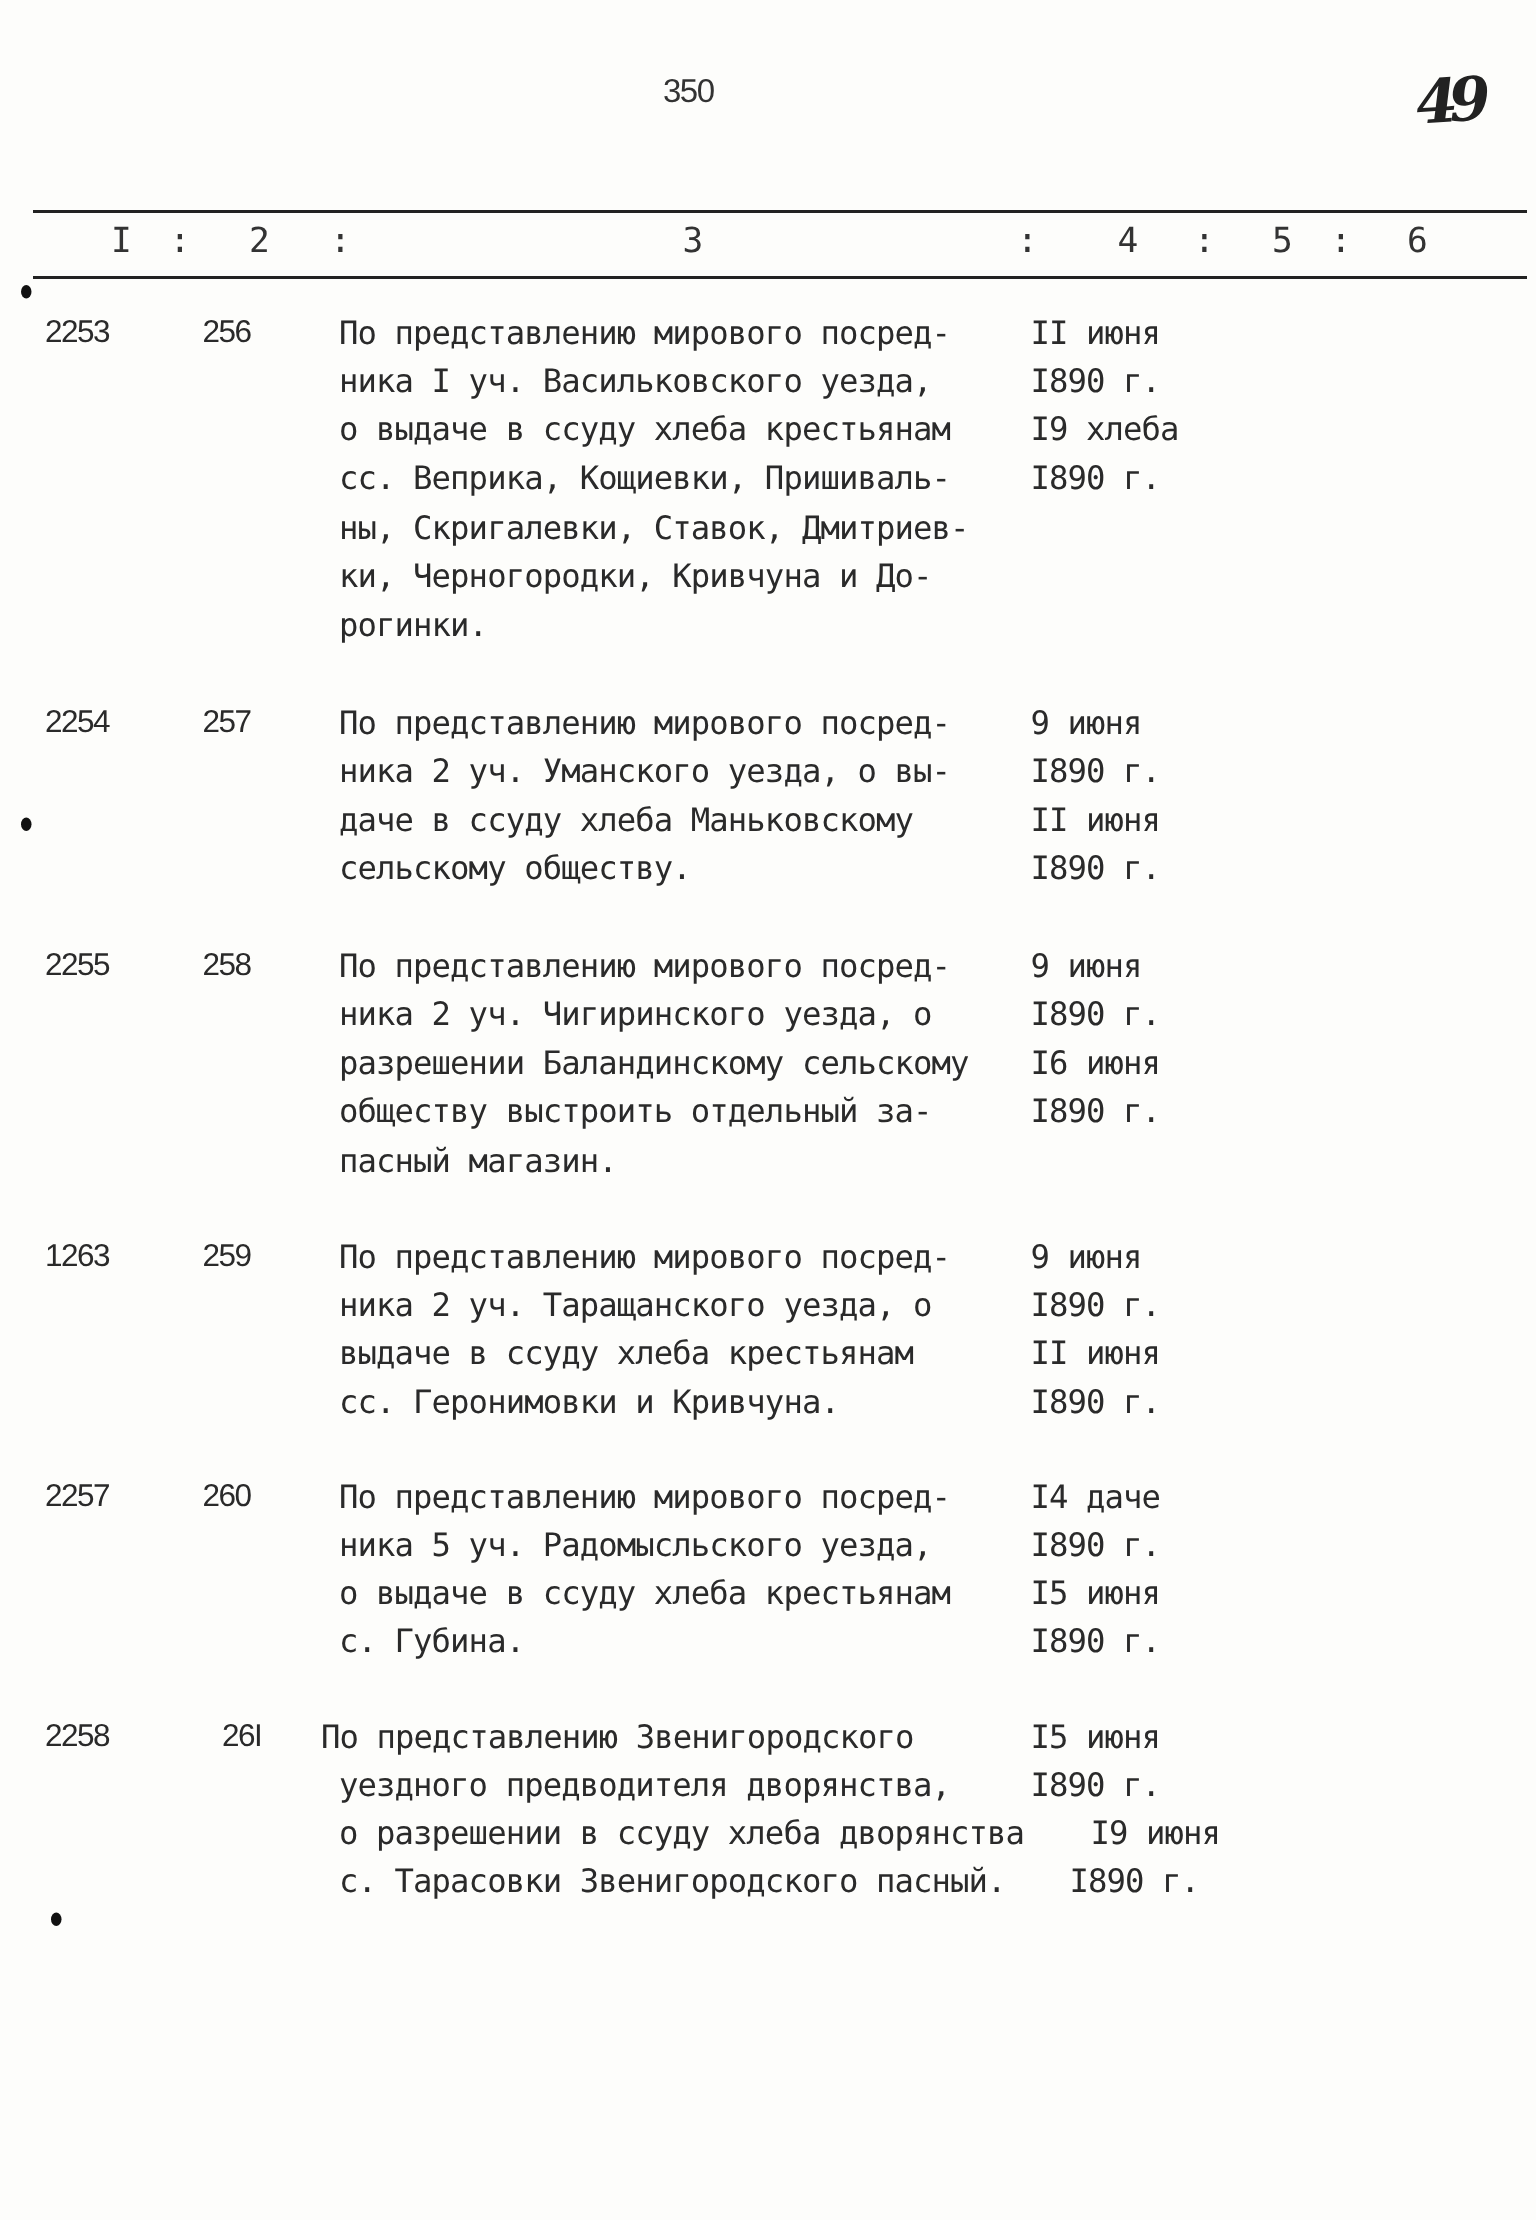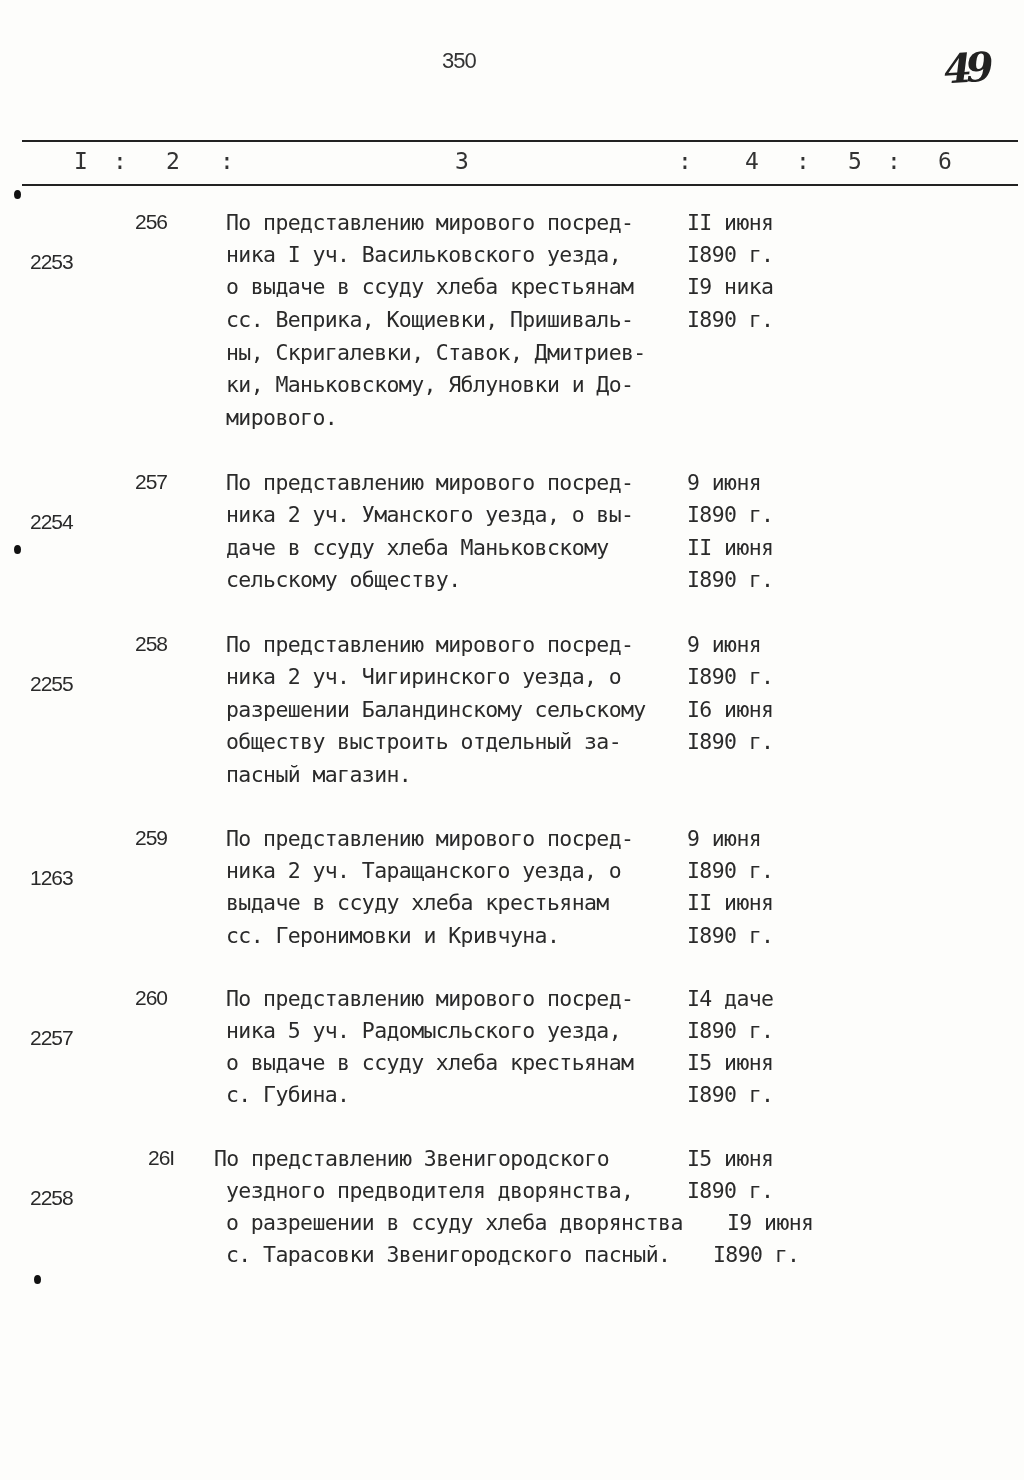--- a/index.html
+++ b/index.html
@@ -8,21 +8,21 @@
     font-family: "DejaVu Sans Mono", "Liberation Mono", monospace;
     color:#2a2a2a;
   }
   .page-num { position:absolute; top:48px; left:442px; font-size:22px; font-family:"Liberation Sans", sans-serif; letter-spacing:-1px; color:#333; }
   .folio { position:absolute; top:44px; left:944px; font-size:40px; font-family:"DejaVu Serif", serif; font-style:italic; font-weight:bold; color:#222; transform:rotate(-4deg); letter-spacing:-6px; }
   .rule { position:absolute; left:22px; right:6px; height:2px; background:#222; }
   .rule.top { top:140px; }
   .rule.bottom { top:184px; }
   .hdr { position:absolute; top:148px; font-size:23px; color:#333; }
   .entry { position:absolute; left:0; width:1024px; }
-  .c1 { position:absolute; left:30px; font-size:21px; letter-spacing:-1px; font-family:"Liberation Sans", sans-serif;margin-top:40px; }
+  .c1 { position:absolute; left:30px; font-size:21px; letter-spacing:-1px; font-family:"Liberation Sans", sans-serif; }
   .c2 { position:absolute; left:135px; font-size:21px; letter-spacing:-1px; font-family:"Liberation Sans", sans-serif; }
   .line { position:absolute; font-size:21.5px; white-space:pre; letter-spacing:-0.6px; }
   .desc { left:226px; }
   .date { left:687px; }
   .dot { position:absolute; width:7px; height:9px; border-radius:50%; background:#111; }
 </style>
 </head>
 <body>
 
 <div class="page-num">350</div>
@@ -46,25 +46,25 @@
 </div>
 
 <div class="entry" style="top:210px">
   <span class="c1">2253</span>
   <span class="c2">256</span>
   <span class="line desc" style="top:0">По представлению мирового посред-</span>
   <span class="line desc" style="top:32px">ника I уч. Васильковского уезда,</span>
   <span class="line desc" style="top:64px">о выдаче в ссуду хлеба крестьянам</span>
   <span class="line desc" style="top:97px">сс. Веприка, Кощиевки, Пришиваль-</span>
   <span class="line desc" style="top:130px">ны, Скригалевки, Ставок, Дмитриев-</span>
-  <span class="line desc" style="top:162px">ки, Маньковскому, Яблуновки и До-</span>
-  <span class="line desc" style="top:195px">мирового.</span>
+  <span class="line desc" style="top:162px">ки, Черногородки, Кривчуна и До-</span>
+  <span class="line desc" style="top:195px">рогинки.</span>
   <span class="line date" style="top:0">II июня</span>
   <span class="line date" style="top:32px">I890 г.</span>
-  <span class="line date" style="top:64px">I9 ника</span>
+  <span class="line date" style="top:64px">I9 хлеба</span>
   <span class="line date" style="top:97px">I890 г.</span>
 </div>
 
 <div class="entry" style="top:470px">
   <span class="c1">2254</span>
   <span class="c2">257</span>
   <span class="line desc" style="top:0">По представлению мирового посред-</span>
   <span class="line desc" style="top:32px">ника 2 уч. Уманского уезда, о вы-</span>
   <span class="line desc" style="top:65px">даче в ссуду хлеба Маньковскому</span>
   <span class="line desc" style="top:97px">сельскому обществу.</span>

